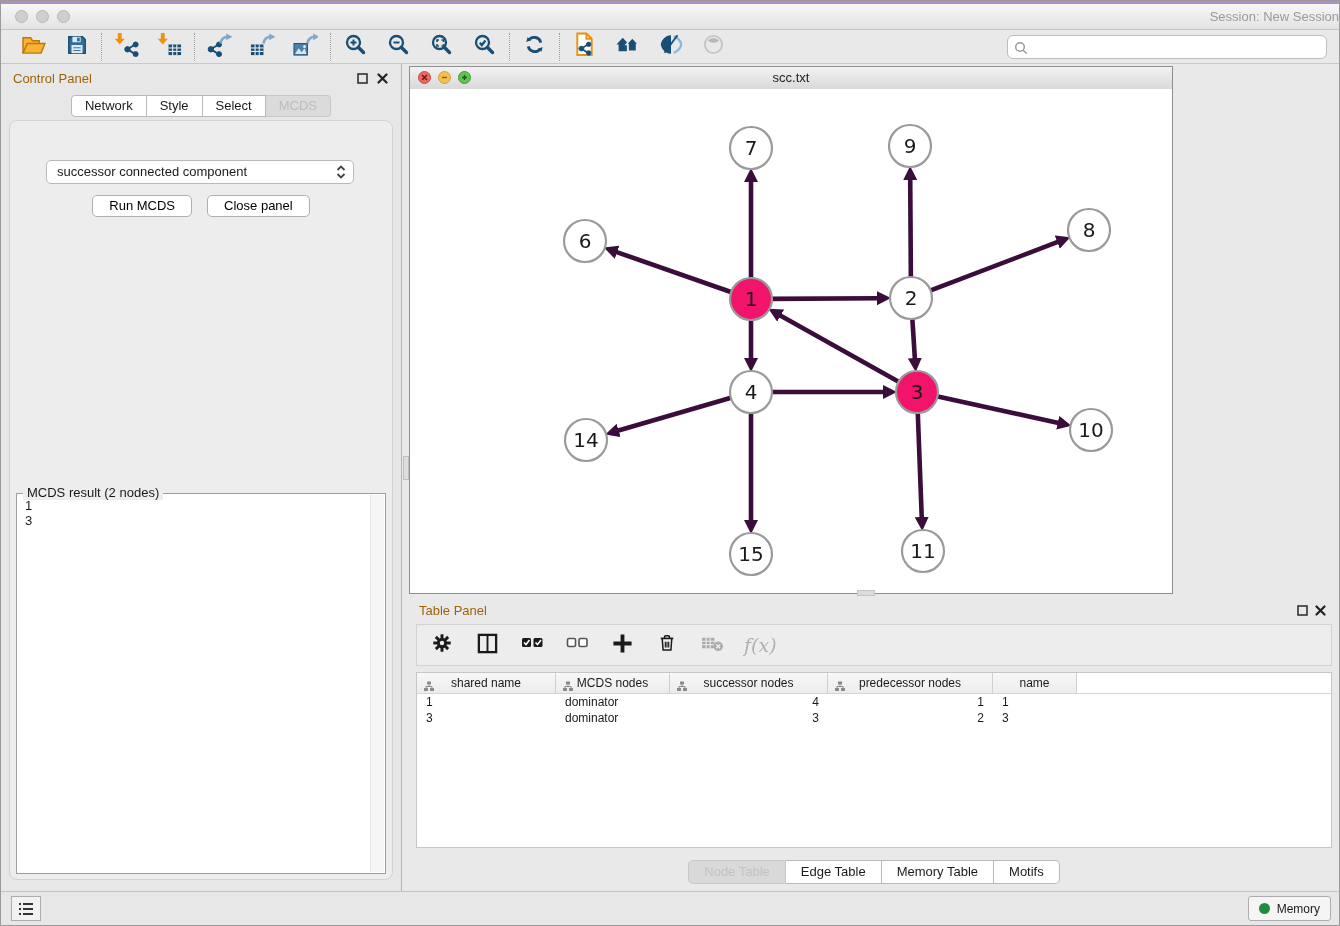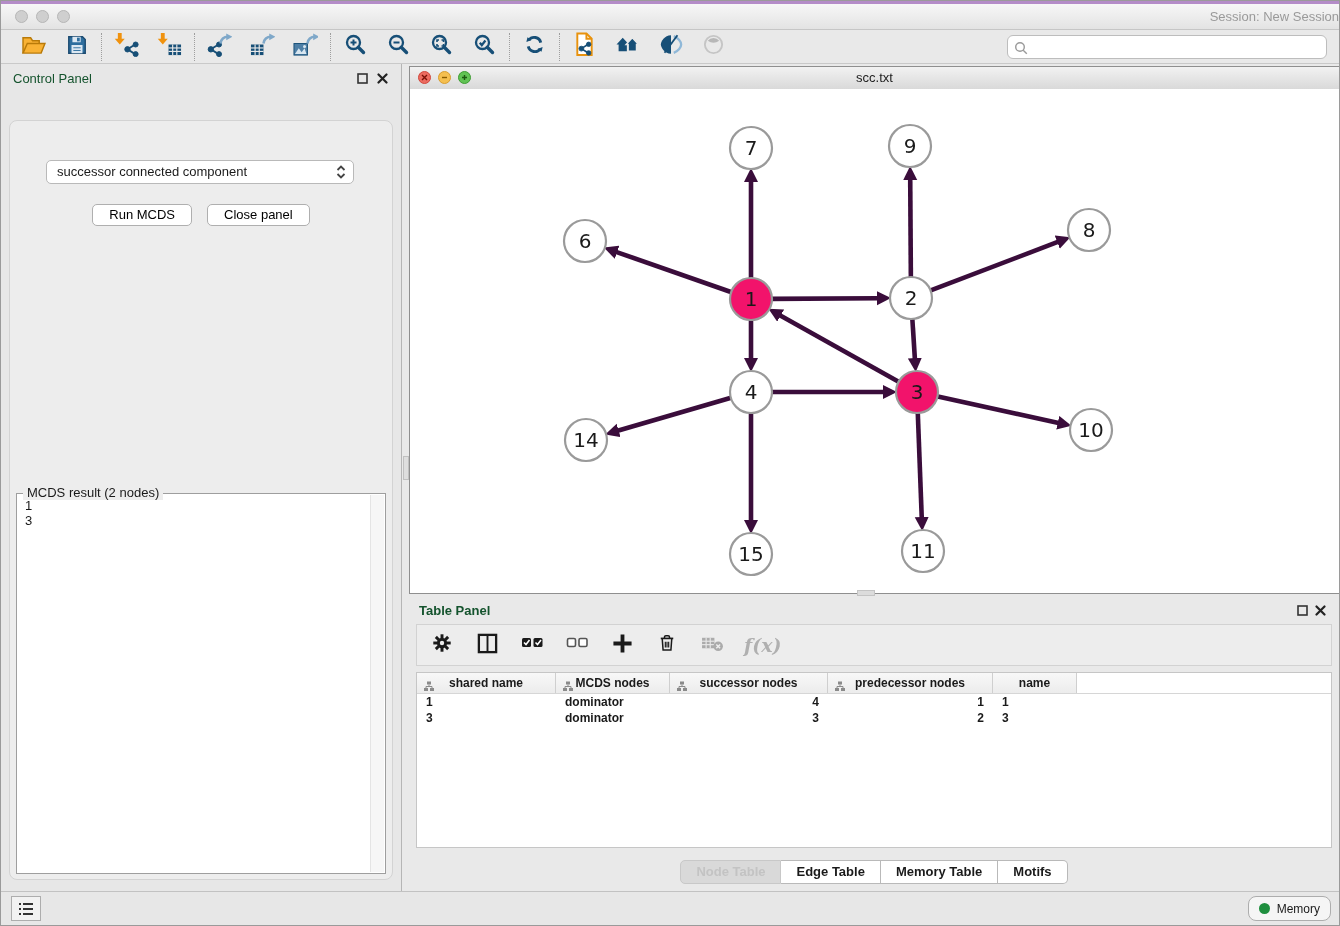--- a/index.html
+++ b/index.html
@@ -22,60 +22,60 @@
   .tb-btn.disabled{opacity:.55;filter:grayscale(1);}
   .search-wrap{margin-left:auto;position:relative;margin-right:4px;}
   .search-input{width:288px;height:22px;border:1px solid #BDBDBD;border-radius:6px;background:#FFF;
                 padding:0 6px 0 24px;font-size:13px;outline:none;box-sizing:content-box;
                 font-family:"Liberation Sans",sans-serif;}
   .search-glass{position:absolute;left:7px;top:6px;}
   
   .control-panel{position:absolute;left:0;top:63px;width:401px;bottom:33px;background:#E7E7E7;
                  border-right:1px solid #B5B5B5;box-sizing:border-box;}
   .panel-header{position:relative;height:28px;}
-  .panel-title{position:absolute;left:12px;top:7px;font-size:13px;color:#14532d;}
+  .panel-title{position:absolute;left:12px;top:7px;font-size:13px;color:#a16207;}
   .panel-ico{position:absolute;top:8px;width:13px;height:13px;display:flex;align-items:center;justify-content:center;}
   .cp-float{right:32px;} .cp-close{right:12px;}
   .cp-tabs{position:absolute;top:31px;left:0;right:0;display:flex;justify-content:center;}
   .cp-tab{height:20px;line-height:20px;padding:0 13px;font-size:13px;background:#FFF;
           border:1px solid #B9B9B9;border-left:none;cursor:default;}
   .cp-tab:first-child{border-left:1px solid #B9B9B9;border-radius:4px 0 0 4px;}
   .cp-tab:last-child{border-radius:0 4px 4px 0;}
   .cp-tab.active{background:#DBDBDB;color:#BDBDBD;border-color:#C8C8C8;}
   .cp-content{position:absolute;left:8px;right:8px;top:56px;bottom:12px;background:#EDEDED;
               border:1px solid #D3D3D3;border-radius:8px;}
   .opt-label{text-align:center;margin-top:17px;font-size:13px;}
   .criterion-select{position:absolute;left:36px;right:38px;top:39px;height:22px;background:#FFF;
           border:1px solid #B9B9B9;border-radius:5px;font-size:13px;line-height:22px;padding-left:10px;}
   .stepper{position:absolute;right:5px;top:3px;}
-  .btn-row{position:absolute;top:83px;left:0;right:0;display:flex;justify-content:center;gap:15px;}
+  .btn-row{position:absolute;top:74px;left:0;right:0;display:flex;justify-content:center;gap:15px;}
   .btn{height:22px;padding:0 16px;background:#FFF;border:1px solid #AFAFAF;border-radius:5px;
        font-size:13px;line-height:20px;cursor:default;}
   .result-box{position:absolute;left:6px;right:6px;top:372px;bottom:5px;border:1px solid #9E9E9E;background:#ffffff;}
   .result-legend{position:absolute;top:-9px;left:6px;background:#EDEDED;padding:0 4px;font-size:13px;}
   .result-text{position:absolute;top:1px;left:1px;right:15px;bottom:1px;font-size:13px;
                white-space:pre;padding:3px 7px;overflow:hidden;}
   .result-scroll{position:absolute;top:1px;bottom:1px;right:1px;width:13px;background:#F6F6F6;border-left:1px solid #E4E4E4;}
   
   .v-divider{position:absolute;left:401px;top:63px;width:7px;bottom:33px;background:#E9E9E9;}
   .v-handle{position:absolute;left:1px;top:392px;width:4px;height:22px;background:#DEDEDE;border:1px solid #C0C0C0;}
   .h-handle{position:absolute;left:856px;top:589px;width:16px;height:4px;background:#DCDCDC;border:1px solid #C4C4C4;}
   
-  .net-window{position:absolute;left:408px;top:65px;width:931px;height:528px;border:1px solid #8F8F8F;
+  .net-window{position:absolute;left:408px;top:65px;width:764px;height:528px;border:1px solid #8F8F8F;
               background:#FFF;box-sizing:border-box;}
   .net-titlebar{position:relative;height:22px;background:linear-gradient(#F2F2F2,#D9D9D9);border-bottom:1px solid #A8A8A8;}
   .net-title{text-align:center;font-size:13px;line-height:22px;color:#222;}
   .net-traffic{position:absolute;left:8px;top:4px;display:flex;gap:7px;}
   .nt-dot{width:13px;height:13px;border-radius:50%;box-sizing:border-box;display:flex;align-items:center;justify-content:center;}
   .nt-close{background:#EC6B60;border:1px solid #D0473C;}
   .nt-min{background:#F5BF4F;border:1px solid #D89E2F;}
   .nt-zoom{background:#61C354;border:1px solid #3E9C33;}
   .net-canvas{position:absolute;left:0;top:22px;right:0;bottom:0;background:#FFF;}
   
-  .table-panel{position:absolute;left:408px;top:595px;right:0;bottom:33px;background:#E9E9E9;font-weight:bold;}
+  .table-panel{position:absolute;left:408px;top:595px;right:0;bottom:33px;background:#E9E9E9;}
   .tp-float{right:30px;} .tp-close{right:12px;}
   .tp-toolbar{position:absolute;left:7px;right:7px;top:28px;height:42px;background:#EDEDED;
               border:1px solid #D2D2D2;display:flex;align-items:center;gap:19px;padding:0 12px;box-sizing:border-box;}
   .tp-tool{min-width:26px;height:26px;display:flex;align-items:center;justify-content:center;cursor:default;}
   .fx-label{font-family:"DejaVu Serif",serif;font-style:italic;font-size:19px;color:#B0B0B0;}
   .tp-table{position:absolute;left:7px;right:7px;top:76px;bottom:44px;background:#FFF;border:1px solid #C6C6C6;overflow:hidden;}
   .tp-thead{display:flex;height:20px;border-bottom:1px solid #D6D6D6;}
   .th{position:relative;background:linear-gradient(#F8F8F8,#ECECEC);border-right:1px solid #CFCFCF;
       font-size:12px;line-height:20px;text-align:center;box-sizing:border-box;}
   .th .type-ico{position:absolute;left:6px;top:5px;}
@@ -85,21 +85,21 @@
   .tp-tab{height:22px;line-height:22px;padding:0 15px;font-size:13px;background:#FFF;
           border:1px solid #B9B9B9;border-left:none;cursor:default;}
   .tp-tab:first-child{border-left:1px solid #B9B9B9;border-radius:5px 0 0 5px;}
   .tp-tab:last-child{border-radius:0 5px 5px 0;}
   .tp-tab.active{background:#D9D9D9;color:#C3C3C3;border-color:#C8C8C8;}
   
   .statusbar{position:absolute;left:0;right:0;bottom:0;height:33px;background:#E7E7E7;border-top:1px solid #C2C2C2;}
   .sb-list-btn{position:absolute;left:10px;top:4px;width:30px;height:25px;background:#F2F2F2;
                border:1px solid #ADADAD;display:flex;align-items:center;justify-content:center;box-sizing:border-box;}
   .memory-btn{position:absolute;right:8px;top:4px;height:25px;padding:0 10px;background:#F5F5F5;
-              border:1px solid #ADADAD;border-radius:8px;display:flex;align-items:center;gap:7px;
+              border:1px solid #ADADAD;border-radius:3px;display:flex;align-items:center;gap:7px;
               font-size:12px;box-sizing:border-box;}
   .mem-dot{width:11px;height:11px;border-radius:50%;background:#1E8E3E;}
 </style>
 </head>
 <body>
 
 <div class="app">
 
   <div class="purple-strip"></div>
 
@@ -308,20 +308,26 @@
           <svg width="11" height="11">
             <rect x="1" y="1" width="9" height="9" fill="none" stroke="#333" stroke-width="1.6"></rect>
           </svg>
         </span>
       <span class="panel-ico cp-close">
           <svg width="11" height="11">
             <path d="M1.5 1.5 L9.5 9.5 M9.5 1.5 L1.5 9.5" stroke="#222" stroke-width="2.2" stroke-linecap="round"></path>
           </svg>
         </span>
     </div>
+    <div class="cp-tabs" id="cp-tabs">
+        <div class="cp-tab">Network</div>
+        <div class="cp-tab">Style</div>
+        <div class="cp-tab">Select</div>
+        <div class="cp-tab active">MCDS</div>
+      </div>
     <div class="cp-content">
       <div class="criterion-select">
         <span>successor connected component</span>
         <span class="stepper"><svg width="14" height="16">
               <path d="M3.5 6 L7 2.5 L10.5 6" fill="none" stroke="#444" stroke-width="1.8"></path>
               <path d="M3.5 10 L7 13.5 L10.5 10" fill="none" stroke="#444" stroke-width="1.8"></path>
             </svg></span>
       </div>
       <div class="btn-row">
         <button class="btn">Run MCDS</button>

